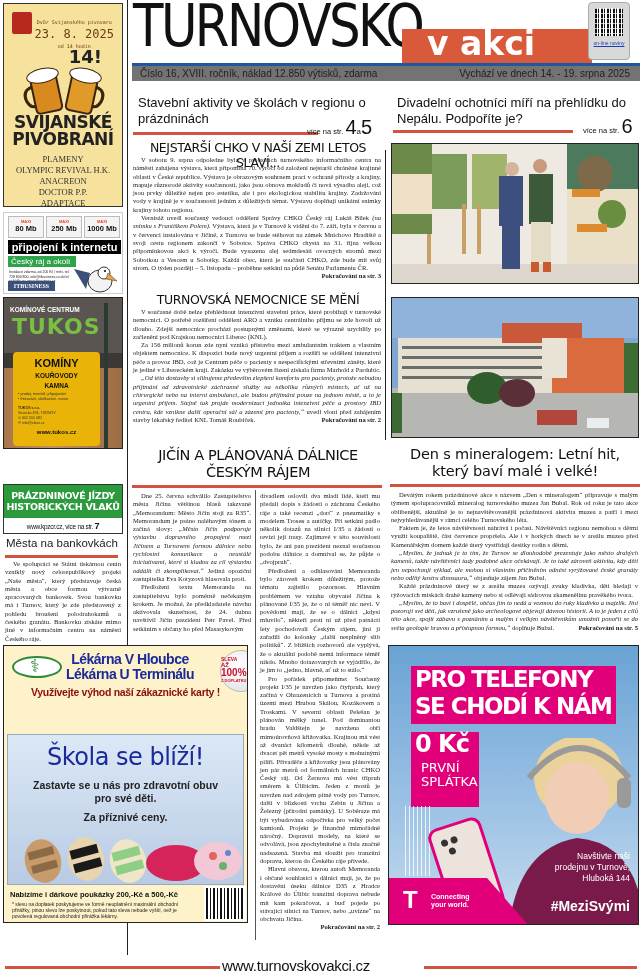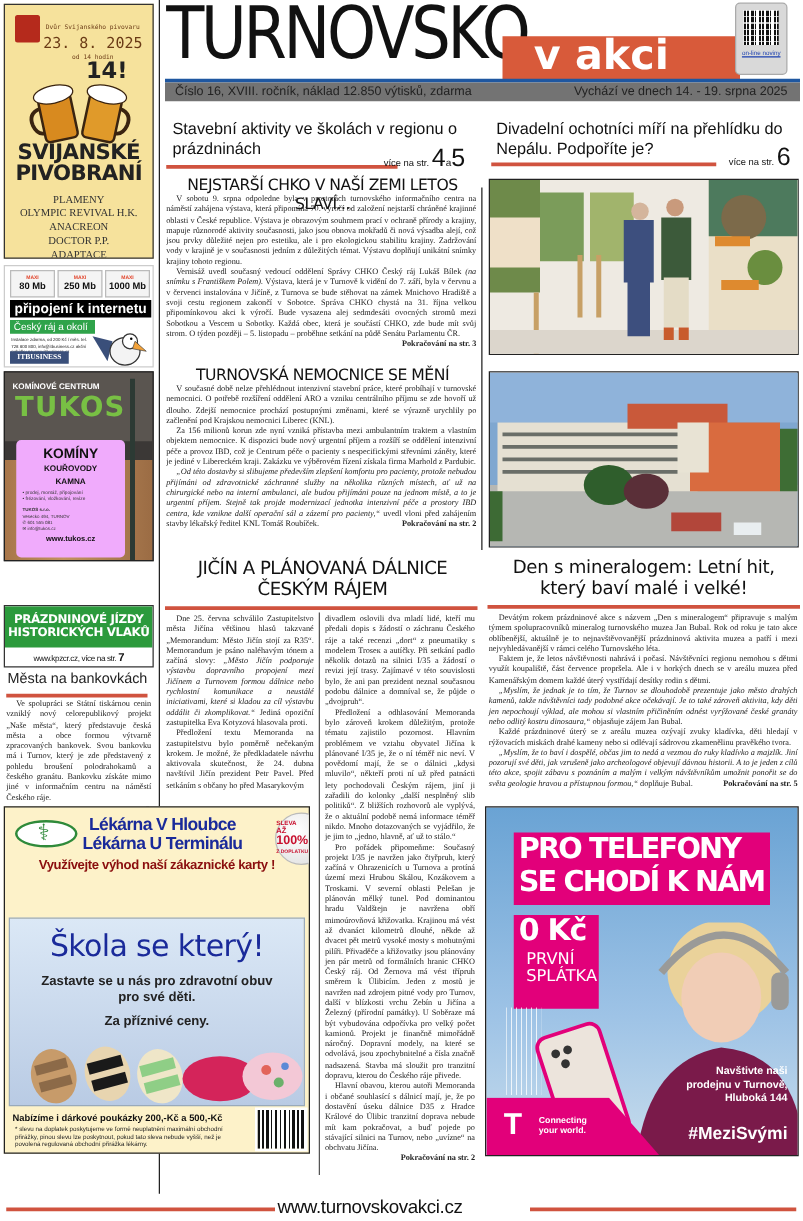--- a/index.html
+++ b/index.html
@@ -26,21 +26,21 @@
 #ad-net .green{position:absolute;left:4px;top:43px;width:68px;height:11px;background:#2fa34a;color:#fff;font-size:8px;line-height:11px;padding-left:3px}
 #ad-net .info{position:absolute;left:5px;top:57px;font-size:3.5px;line-height:4.5px;color:#222}
 #ad-net .itb{position:absolute;left:4px;top:68px;width:47px;height:10px;background:#3a4f7a;color:#fff;font-family:"Liberation Serif",serif;font-size:6px;font-weight:bold;line-height:10px;text-align:center}
 #ad-net .bird{position:absolute;right:4px;top:46px;width:48px;height:34px}
 #ad-tukos{left:3px;top:297px;width:120px;height:152px;background:#5a5550;border:1px solid #222;overflow:hidden}
 #ad-tukos .wood{position:absolute;left:0;right:0;top:70px;bottom:0;background:linear-gradient(90deg,#a8764a,#c2925f 40%,#9b6c44)}
 #ad-tukos .roof{position:absolute;left:0;right:0;top:55px;height:25px;background:#3b3836}
 #ad-tukos .pipe{position:absolute;right:14px;top:5px;width:4px;height:145px;background:#2c3a34}
 #ad-tukos .brand-top{position:absolute;left:6px;top:8px;color:#fff;font-weight:bold;font-size:6.5px}
 #ad-tukos .brand{position:absolute;left:8px;top:16px;color:#78c044;font-weight:bold;font-size:22px;letter-spacing:1px;font-family:"DejaVu Sans",sans-serif}
-#ad-tukos .card{position:absolute;left:9px;top:54px;width:87px;height:94px;background:#f0abfc;border-radius:4px;padding:5px}
+#ad-tukos .card{position:absolute;left:9px;top:54px;width:87px;height:94px;background:#eab308;border-radius:4px;padding:5px}
 #ad-tukos .card .k1{font-weight:bold;font-size:11px;text-align:center;display:block}
 #ad-tukos .card .k2{font-weight:bold;font-size:6.5px;text-align:center;display:block;margin-top:3px}
 #ad-tukos .card .bul{font-size:3.8px;line-height:5px;margin-top:3px;color:#333}
 #ad-tukos .card .addr{font-size:3.6px;line-height:5px;margin-top:4px;color:#333}
 #ad-tukos .card .web{font-weight:bold;font-size:6px;text-align:center;display:block;margin-top:3px}
 #ad-trains{left:3px;top:484px;width:120px;height:50px;border:1px solid #333;overflow:hidden}
 #ad-trains .top{background:#2b9a3c;color:#fff;font-weight:bold;font-size:9.5px;line-height:11px;text-align:center;height:33px;padding-top:5px;font-family:"DejaVu Sans",sans-serif;letter-spacing:-0.3px}
 #ad-trains .bot{font-size:6.5px;text-align:center;line-height:16px;font-family:Liberation Sans, sans-serif;letter-spacing:-0.3px}
 #ad-trains .bot b{font-size:9px}
 #mesta-title{left:6px;top:537px;width:120px;font-size:11.5px;color:#222}
@@ -96,21 +96,21 @@
 #ad-tmo .pink1{position:absolute;left:22px;top:20px;width:205px;height:58px;background:#e2007a}
 #ad-tmo .h1{position:absolute;left:26px;top:20px;color:#fff;font-weight:bold;font-size:23px;line-height:27px;font-family:"DejaVu Sans",sans-serif;letter-spacing:-1.5px}
 #ad-tmo .pink2{position:absolute;left:22px;top:86px;width:68px;height:75px;background:#e2007a}
 #ad-tmo .kc{position:absolute;left:26px;top:84px;color:#fff;font-weight:bold;font-size:24px;font-family:"DejaVu Sans",sans-serif;letter-spacing:-1px}
 #ad-tmo .prvni{position:absolute;left:32px;top:115px;color:#fff;font-size:13px;line-height:14px;font-family:"DejaVu Sans",sans-serif}
 #ad-tmo .person{position:absolute;left:110px;top:92px;width:145px;height:188px}
 #ad-tmo .phone{position:absolute;left:50px;top:175px;width:55px;height:95px;background:#ece4dc;border-radius:10px;border:3px solid #e2007a;transform:rotate(-18deg)}
 #ad-tmo .bottom-pink{position:absolute;left:0;top:232px;width:140px;height:48px;background:#e2007a;clip-path:polygon(0 0,70% 0,100% 100%,0 100%)}
 #ad-tmo .tlogo{position:absolute;left:14px;top:240px;color:#fff;font-weight:bold;font-size:24px}
 #ad-tmo .conn{position:absolute;left:42px;top:247px;color:#fff;font-size:7px;line-height:8px;font-weight:bold}
-#ad-tmo .nav{position:absolute;right:8px;top:205px;text-align:right;color:#fff;font-size:8.5px;line-height:11px;font-weight:bold}
+#ad-tmo .nav{position:absolute;right:8px;top:205px;text-align:right;color:#fff;font-size:8.5px;line-height:11px;font-weight:normal}
 #ad-tmo .hash{position:absolute;right:8px;top:252px;color:#fff;font-size:14px;font-weight:bold}
 #ad-tmo .fine{position:absolute;left:16px;top:160px;width:28px;height:70px;background:repeating-linear-gradient(90deg,rgba(255,255,255,.8) 0 1px,transparent 1px 4px)}
 
 #footer-l{left:5px;top:966px;width:215px;height:3px}
 #footer-r{left:424px;top:966px;width:213px;height:3px}
 #footer-url{left:222px;top:957px;width:200px;font-size:15px;color:#111;letter-spacing:-0.3px}
 </style>
 </head>
 <body>
 
@@ -346,21 +346,21 @@
     <div>Lékárna U Terminálu</div>
   </div>
   <div class="sleva">
     <span class="s1">SLEVA</span>
     <span class="s2">AŽ</span>
     <span class="s3">100%</span>
     <span class="s4">Z DOPLATKU</span>
   </div>
   <div class="vyuz">Využívejte výhod naší zákaznické karty !</div>
   <div class="blue">
-    <div class="skola">Škola se který!</div>
+    <div class="skola">Škola se blíží!</div>
     <div class="zast">
       <div>Zastavte se u nás pro zdravotní obuv</div>
       <div>pro své děti.</div>
     </div>
     <div class="ceny">Za příznivé ceny.</div>
     <svg class="shoes" viewBox="0 0 225 52">
       <g transform="rotate(-15 25 30)">
           <ellipse cx="25" cy="30" rx="18" ry="22" fill="#c79b6a"></ellipse>
           <rect x="12" y="18" width="26" height="8" fill="#8c6a48"></rect>
           <rect x="12" y="32" width="26" height="8" fill="#8c6a48"></rect>

